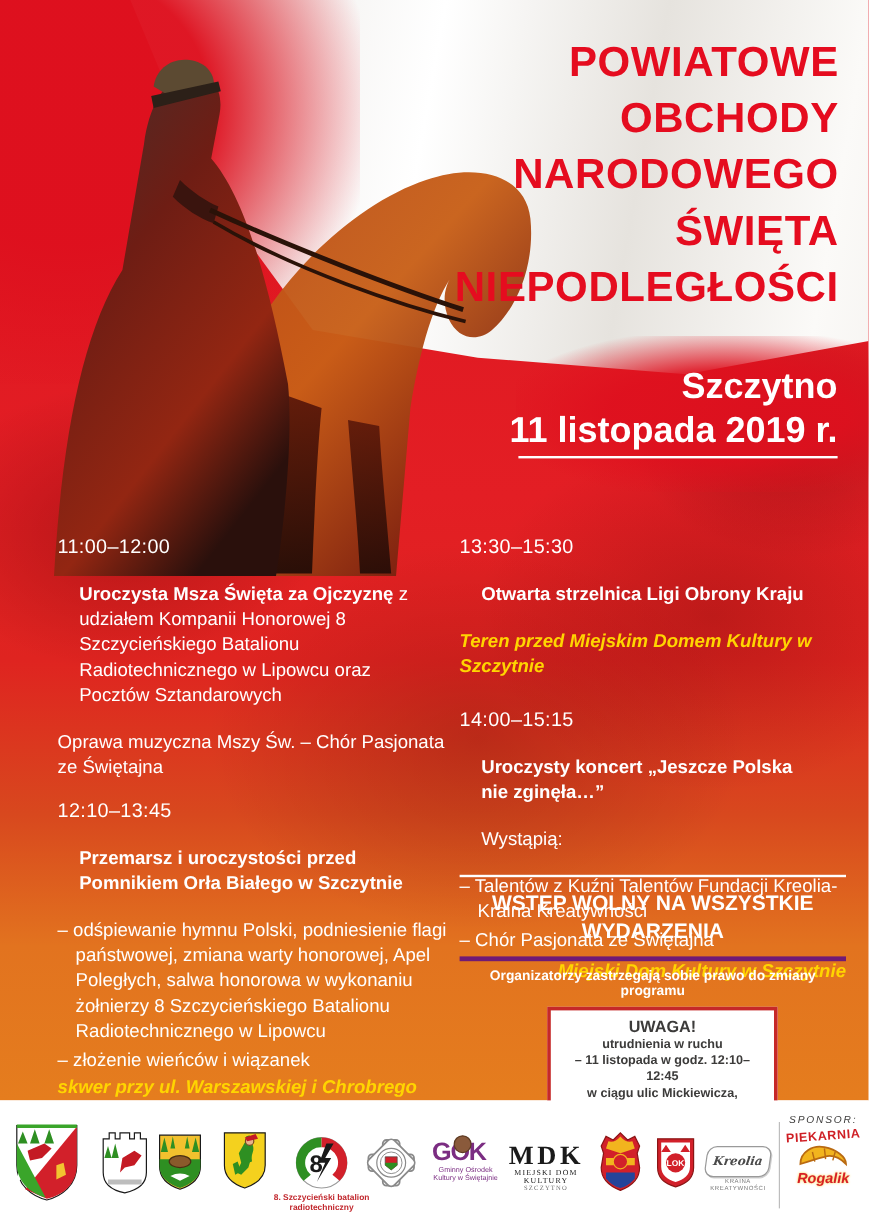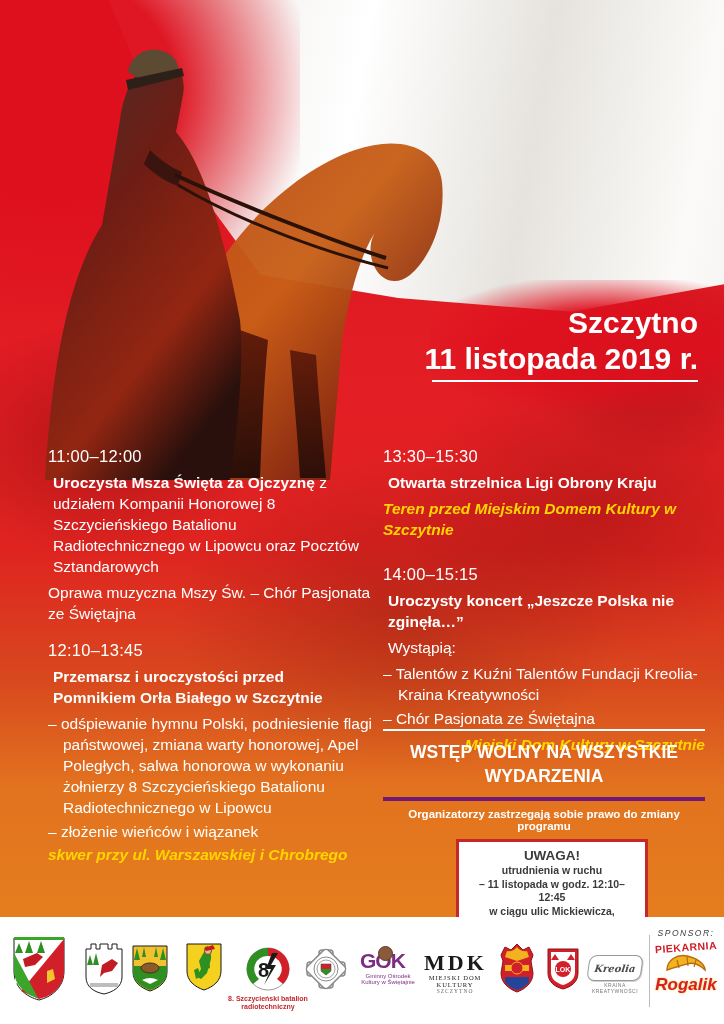--- a/index.html
+++ b/index.html
@@ -30,21 +30,21 @@
          font-size:35px;line-height:47px;font-weight:700;letter-spacing:.5px;}
   .place{position:absolute;top:305px;right:26px;text-align:right;color:#ffffff;
          font-size:30px;line-height:36px;font-weight:700;}
   .place-underline{width:266px;height:2px;background:#ffffff;margin-top:3px;margin-left:auto;}
 
   
   .col{position:absolute;color:#ffffff;font-size:15.5px;line-height:21px;}
   .col-left{left:48px;top:446px;width:325px;}
   .col-right{left:383px;top:446px;width:322px;}
   .time{font-size:16.5px;margin:0 0 5px 0;letter-spacing:.3px;}
-  .para{margin:5px;}
+  .para{margin:18px;}
   .b{font-weight:700;}
   .loc{color:#ffd500;font-weight:700;font-style:italic;margin:2px 0 1px 0;}
   .note{margin:0;}
   .sect2{margin-top:16px;}
   .sect2r{margin-top:24px;}
   .bullet{margin:2px 0 0 0;padding-left:15px;text-indent:-15px;}
   .bullet-sp{margin-top:3px;}
 
   
   .free-wrap{position:absolute;left:383px;top:729px;width:322px;color:#ffffff;}
@@ -70,21 +70,21 @@
   .mdk-sub{font-family:"Liberation Serif",serif;color:#6a6a6a;font-size:5.5px;letter-spacing:1px;text-align:center;}
   .kreolia-box{width:52px;height:24px;border:1px solid #9a9a9a;border-radius:8px;transform:skewX(-8deg);
                background:#fff;display:flex;align-items:center;justify-content:center;box-shadow:1px 1px 0 #cfcfcf;}
   .kreolia-script{font-family:"DejaVu Serif",serif;font-style:italic;font-weight:700;color:#4a4a4a;font-size:10px;}
   .kreolia-cap{color:#777;font-size:5px;letter-spacing:.5px;text-align:center;margin-top:1px;}
   .divider{position:absolute;left:649px;top:935px;width:1px;height:72px;background:#bdbdbd;}
   .sponsor{position:absolute;left:652px;top:928px;width:68px;text-align:center;color:#3c3b3a;
            font-size:8.5px;letter-spacing:1.5px;font-weight:400;font-style:italic;}
   .piekarnia{position:absolute;left:650px;top:941px;width:72px;text-align:center;}
   .piek-1{color:#cf1f25;font-weight:700;font-size:10.5px;letter-spacing:.5px;transform:rotate(-4deg);}
-  .piek-2{color:#d71f26;font-weight:700;font-style:italic;font-size:17px;
+  .piek-2{color:#d71f26;font-weight:700;font-style:italic;font-size:12px;
           text-shadow:0 0 2px #f7c21e;margin-top:-3px;}
   .lok-label{fill:#ffffff;font-size:7px;font-weight:700;font-family:"Liberation Sans",sans-serif;}
 </style>
 </head>
 <body>
 
 <div class="poster">
 
   <div class="red-field"></div>
   <div class="white-flag"></div>
@@ -125,20 +125,27 @@
          C254 360 248 430 240 480 Z"></path>
 
     <path fill="#5c4a32" d="M138 72 C140 58 152 48 168 50 C182 52 190 62 188 74 L158 84 Z"></path>
     <path fill="#2c2018" d="M136 80 L192 68 L194 76 L138 90 Z"></path>
 
     <path fill="#3a140e" d="M160 150 C170 160 182 168 192 172 L188 186 C176 182 164 174 154 164 Z"></path>
     <path stroke="#2a1208" stroke-width="4" fill="none" d="M185 175 C250 205 340 240 396 258"></path>
     <path stroke="#2a1208" stroke-width="3" fill="none" d="M188 185 C255 225 345 255 398 268"></path>
   </svg>
 
+  <div class="title">
+    <div>POWIATOWE</div>
+    <div>OBCHODY</div>
+    <div>NARODOWEGO</div>
+    <div>ŚWIĘTA</div>
+    <div>NIEPODLEGŁOŚCI</div>
+  </div>
 
   <div class="place">
     <div>Szczytno</div>
     <div>11 listopada 2019 r.</div>
     <div class="place-underline"></div>
   </div>
 
   <div class="col col-left">
     <div>
       <p class="time">11:00–12:00</p>

